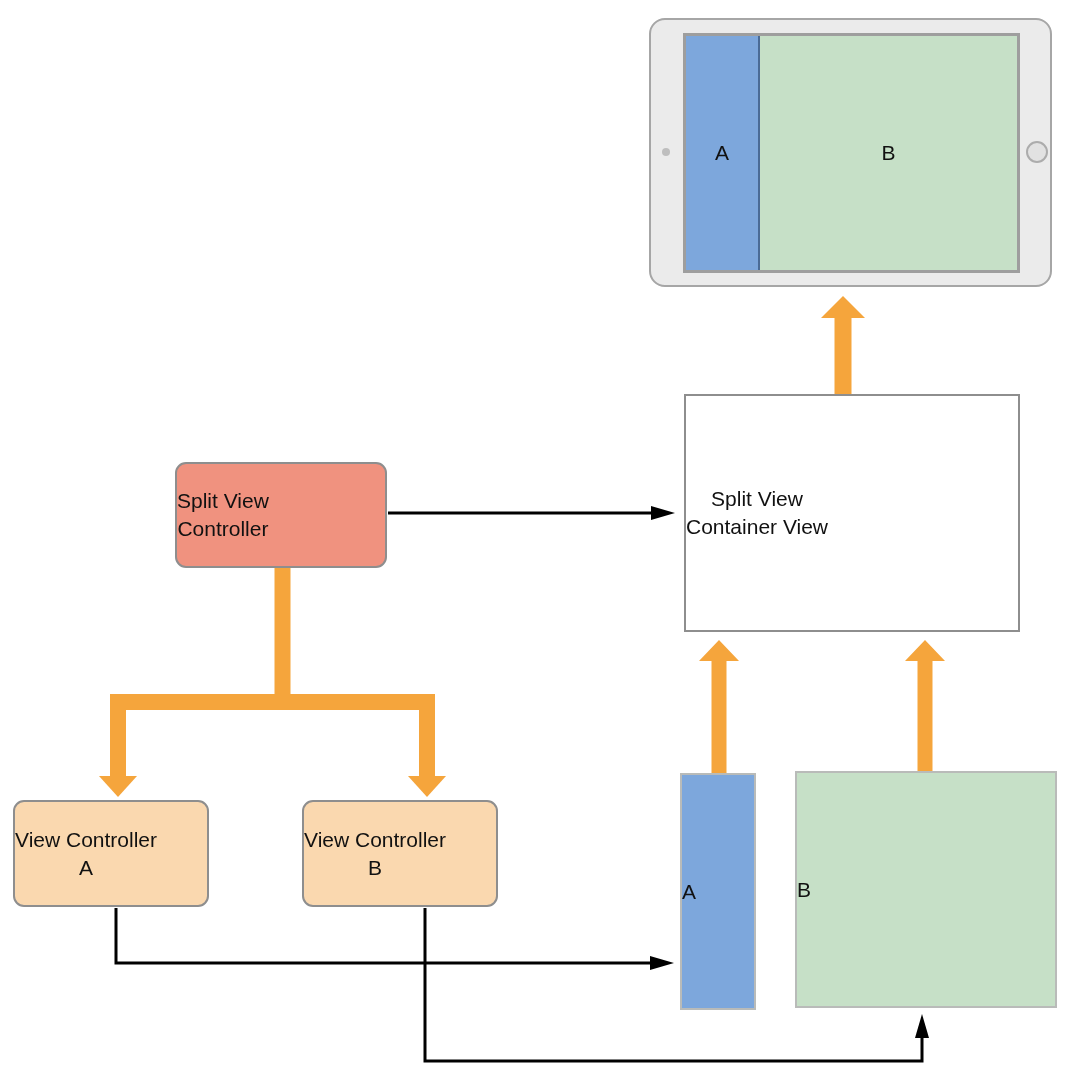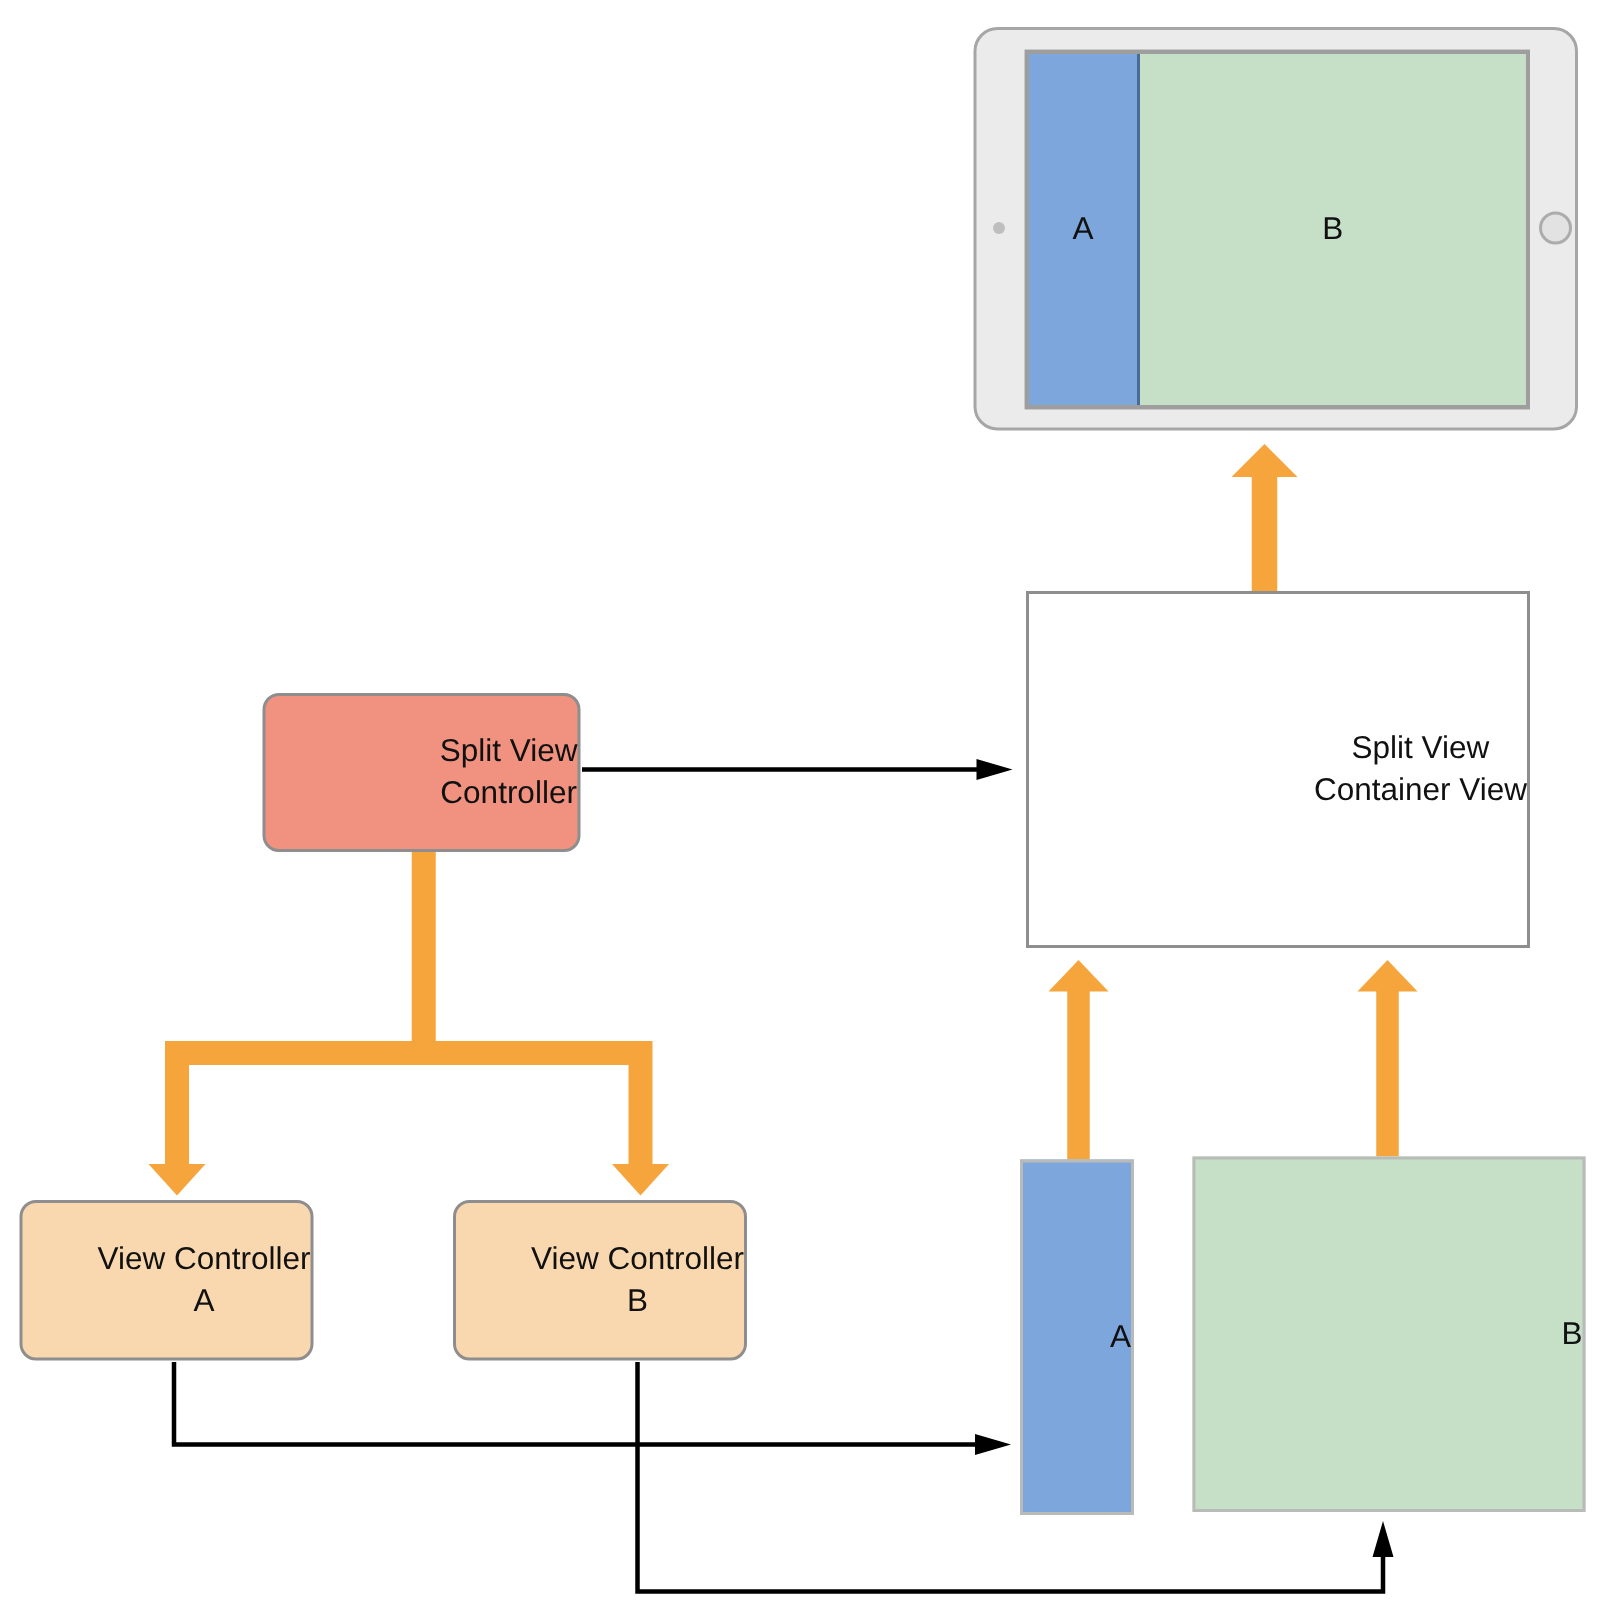--- a/index.html
+++ b/index.html
@@ -25,21 +25,21 @@
   .canvas{
     position:relative;width:1072px;height:1080px;background:#ffffff;
     font-family:"Liberation Sans", sans-serif;color:var(--text-color);
     overflow:hidden;
   }
   .label{
     white-space:pre-line;text-align:center;font-size:21px;line-height:28px;
     color:var(--text-color);
   }
   .node{
-    position:absolute;display:flex;align-items:center;justify-content:flex-end;
+    position:absolute;display:flex;align-items:center;justify-content:flex-start;
     box-sizing:border-box;
   }
   .rounded{border:2px solid var(--node-border);border-radius:11px;}
   
   .device{
     left:649px;top:18px;width:403px;height:269px;
     background:var(--device-body);border:2.5px solid var(--device-border);
     border-radius:16px;
   }
   .screen{

